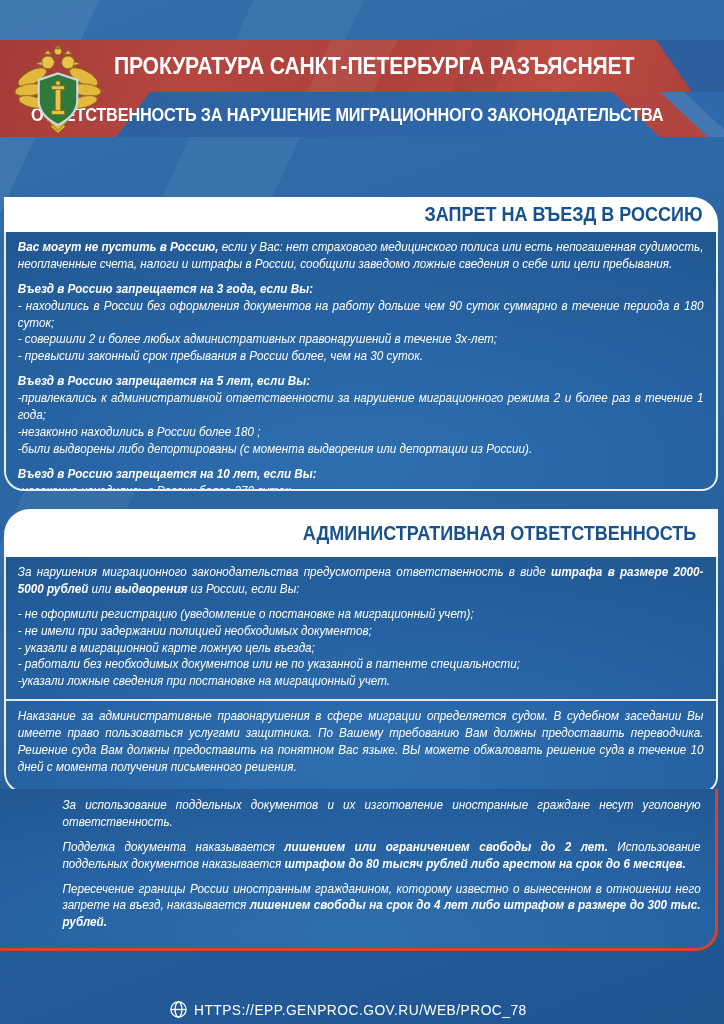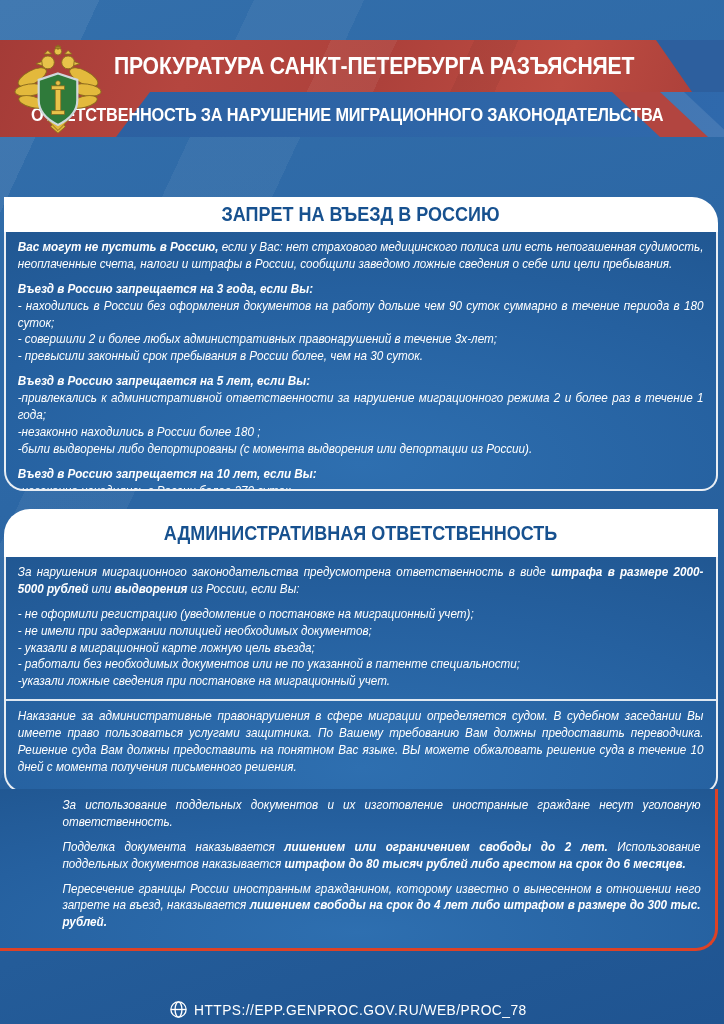--- a/index.html
+++ b/index.html
@@ -45,21 +45,21 @@
   .emblem{position:absolute;top:4px;left:12px;width:92px;height:92px}
 
   
   .intro{position:absolute;top:109px;left:0;width:724px;height:74px;background:var(--intro-bg);
     display:flex;align-items:center;justify-content:center;}
   .intro p{width:111%;transform:scaleX(0.9);transform-origin:50% 50%;
     color:#1d5c99;font-weight:bold;font-size:15.5px;line-height:1.5;text-align:center;padding:0 34px;}
 
   
   .card{position:absolute;left:4px;width:714px}
-  .card-header{height:35px;display:flex;align-items:center;justify-content:center;background:#fff;}
+  .card-header{height:35px;display:flex;align-items:center;justify-content:flex-end;background:#fff;}
   .card-header.round-right{border-radius:0 26px 0 0}
   .card-header.round-left{border-radius:26px 0 0 0}
   .card-header h2{color:var(--title-blue);font-size:20px;font-weight:bold;letter-spacing:0;white-space:nowrap;
     transform:scaleX(0.9);transform-origin:50% 50%;}
   .card-body{overflow:hidden;
     background:radial-gradient(130% 150% at 50% 90%, var(--panel-blue-light) 0%, #25609f 45%, var(--panel-blue-dark) 100%);
     border:2px solid #e9eef4;border-top:none;border-radius:0 0 16px 20px;font-style:italic;}
   .card-inner{width:111.12%;transform:scaleX(0.9);transform-origin:0 0;padding:7px 14px 8px 13px;}
   .body-p{color:var(--text-white);font-size:13px;line-height:1.3;text-align:justify;}
   .body-p.gap{margin-top:8px}

